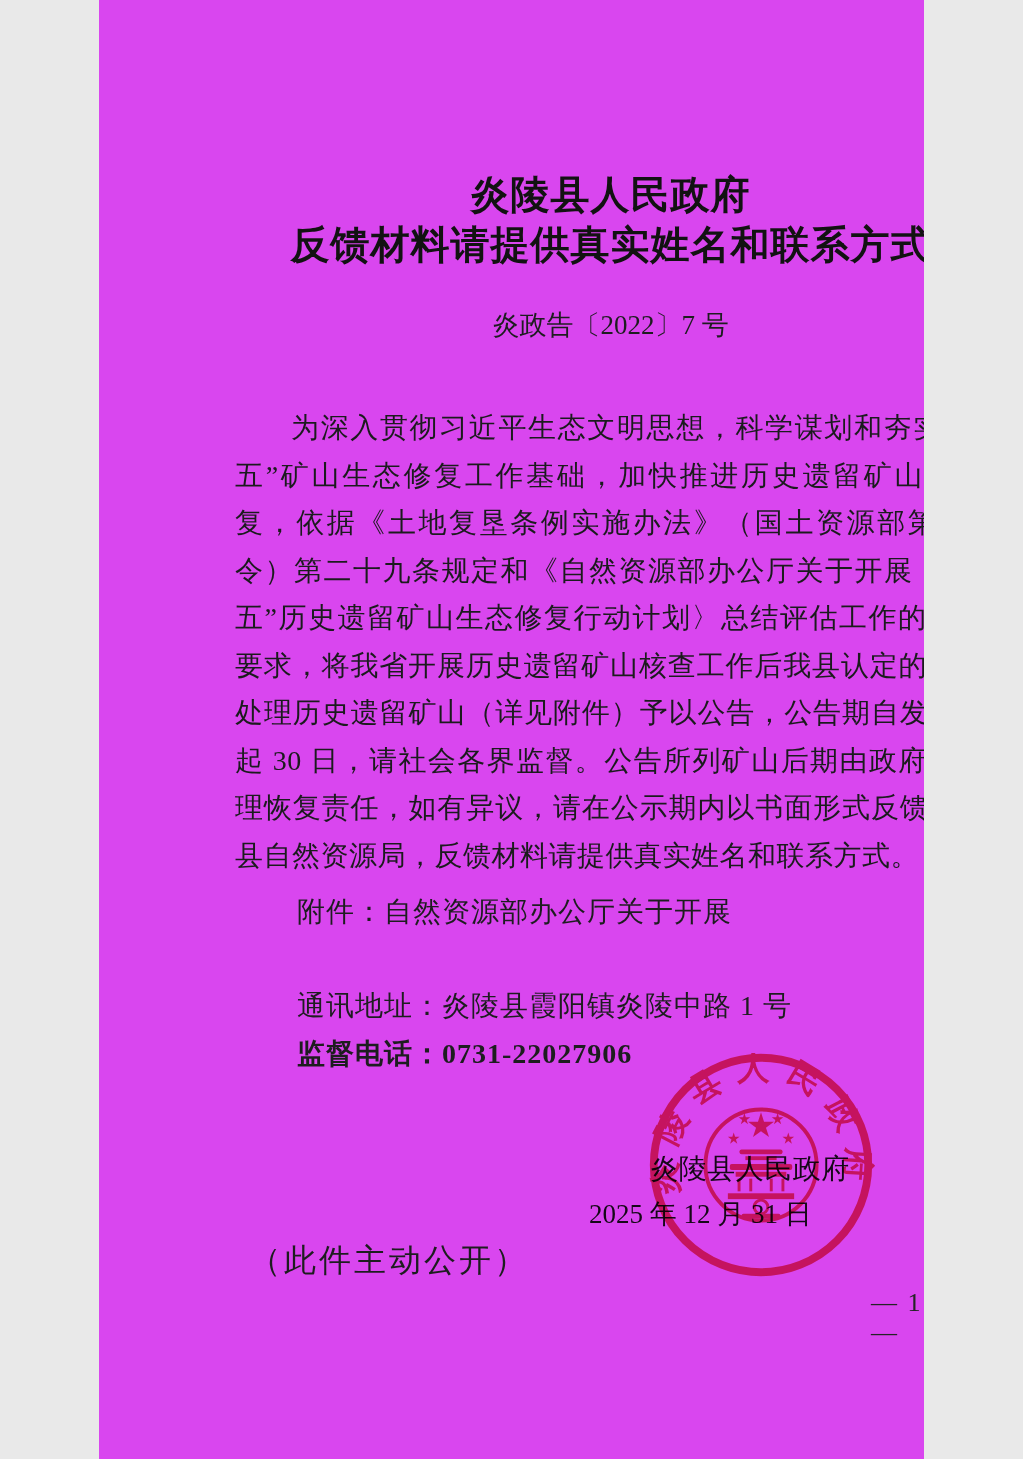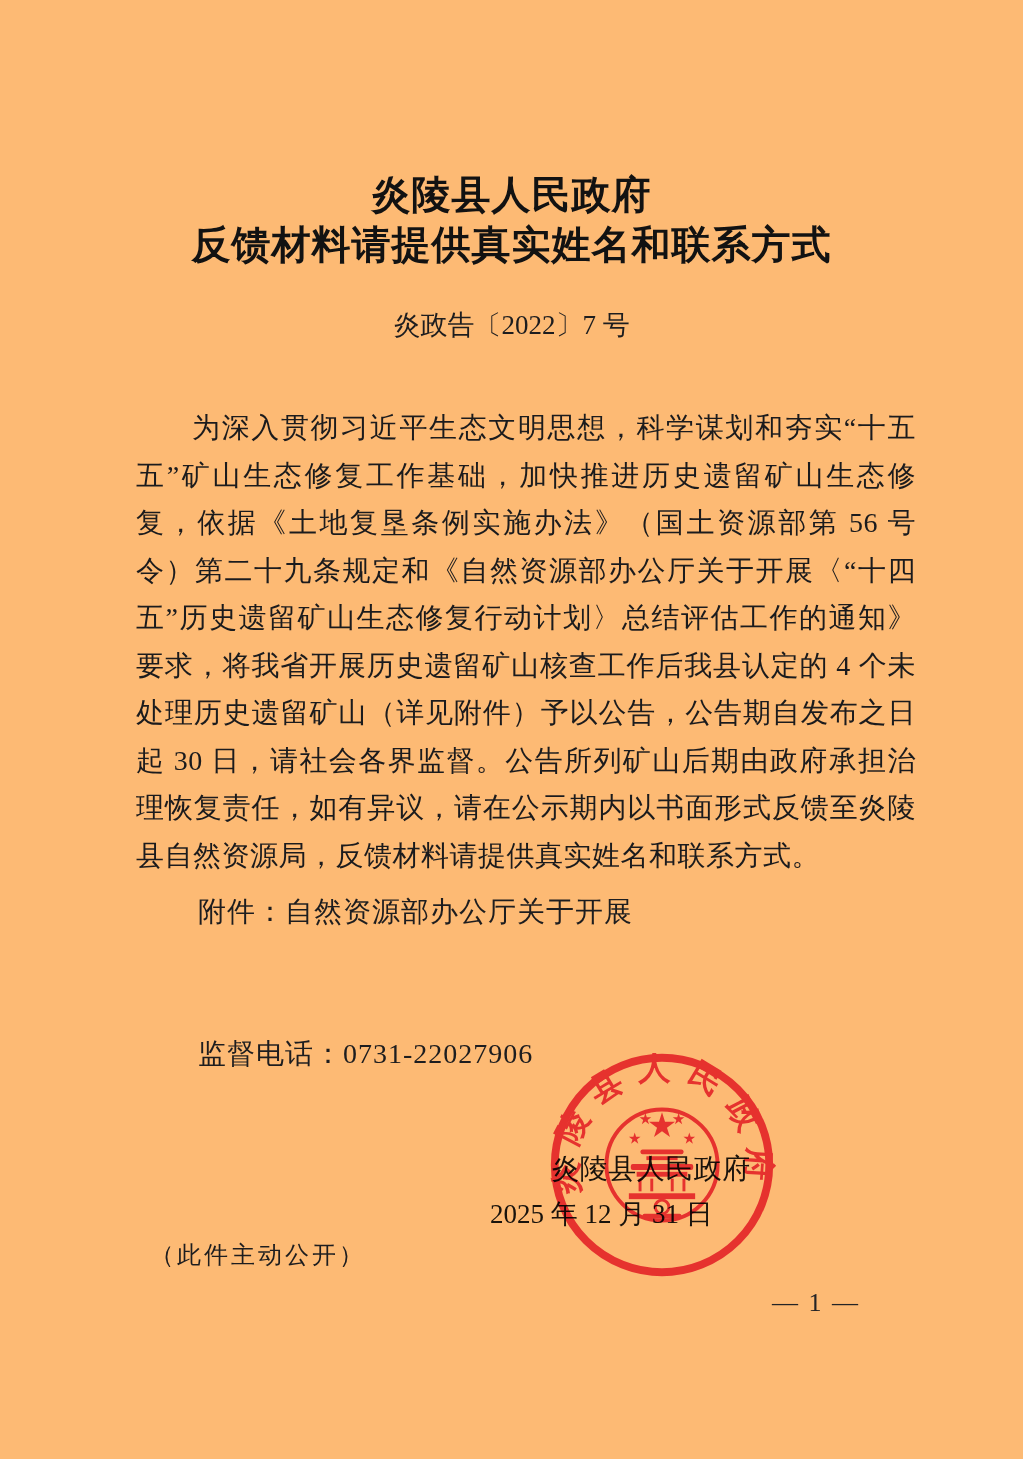--- a/index.html
+++ b/index.html
@@ -1,20 +1,20 @@
 <!DOCTYPE html>
 <html><head>
 <meta charset="utf-8">
 <style>
   html,body{margin:0;padding:0;background:#e9e9e9;}
   .page{
     position:relative;
-    width:1023px;height:1459px;
+    width:825px;height:1459px;
     margin:0 auto;
-    background:#fdba74;
+    background:#d946ef;
     overflow:hidden;
     color:#1d1d1f;
     font-family:"Liberation Serif","DejaVu Serif",serif;
   }
   .title{
     position:absolute;left:0;width:1023px;
     text-align:center;font-weight:bold;
     font-size:39px;line-height:46px;margin:0;
     letter-spacing:1px;color:#121212;
   }
@@ -33,61 +33,62 @@
   .attachment{
     position:absolute;top:893px;left:198px;
     font-size:28px;letter-spacing:1px;
   }
   .address{
     position:absolute;top:987px;left:198px;
     font-size:28px;letter-spacing:1px;
   }
   .phone{
     position:absolute;top:1035px;left:198px;
-    font-size:28px;letter-spacing:1px;
+    font-size:28px;letter-spacing:1px;font-weight:bold;
   }
   .seal{
     position:absolute;top:1048px;left:545px;
     width:234px;height:234px;
     mix-blend-mode:multiply;opacity:.92;
     filter:blur(.3px);
   }
   .issuer{
     position:absolute;top:1150px;left:500px;width:302px;
     text-align:center;font-size:28px;letter-spacing:0.5px;
     color:#191919;z-index:3;mix-blend-mode:multiply;
   }
   .issue-date{
     position:absolute;top:1196px;left:490px;width:322px;
     text-align:left;font-size:27px;color:#191919;
     z-index:3;mix-blend-mode:multiply;
   }
   .disclosure{
     position:absolute;top:1239px;left:150px;
-    font-size:24px;letter-spacing:3px;
+    font-size:32px;letter-spacing:3px;
   }
   .page-number{
     position:absolute;top:1288px;left:772px;
     font-size:26px;letter-spacing:2px;color:#242426;
   }
 </style>
 </head>
 <body>
 
 <div class="page">
 
   <h1 class="title title1">炎陵县人民政府</h1>
   <h1 class="title title2">反馈材料请提供真实姓名和联系方式</h1>
 
   <div class="doc-number">炎政告〔2022〕7 号</div>
 
   <p class="body-text">为深入贯彻习近平生态文明思想，科学谋划和夯实“十五五”矿山生态修复工作基础，加快推进历史遗留矿山生态修复，依据《土地复垦条例实施办法》（国土资源部第 56 号令）第二十九条规定和《自然资源部办公厅关于开展〈“十四五”历史遗留矿山生态修复行动计划〉总结评估工作的通知》要求，将我省开展历史遗留矿山核查工作后我县认定的 4 个未处理历史遗留矿山（详见附件）予以公告，公告期自发布之日起 30 日，请社会各界监督。公告所列矿山后期由政府承担治理恢复责任，如有异议，请在公示期内以书面形式反馈至炎陵县自然资源局，反馈材料请提供真实姓名和联系方式。</p>
 
   <div class="attachment">附件：自然资源部办公厅关于开展</div>
 
+  <div class="address">通讯地址：炎陵县霞阳镇炎陵中路 1 号</div>
   <div class="phone">监督电话：0731-22027906</div>
 
   <svg class="seal" viewBox="0 0 240 240" aria-hidden="true">
     <defs>
       <polygon id="star" points="0,-14 3.1,-4.3 13.3,-4.3 5.1,1.7 8.2,11.3 0,5.4 -8.2,11.3 -5.1,1.7 -13.3,-4.3 -3.1,-4.3"></polygon>
       <path id="sealArc" d="M 37.3,150.1 A 88,88 0 1 1 202.7,150.1" fill="none"></path>
     </defs>
 
     <circle cx="120" cy="120" r="110" fill="none" stroke-width="8" stroke="#e63458"></circle>
 

